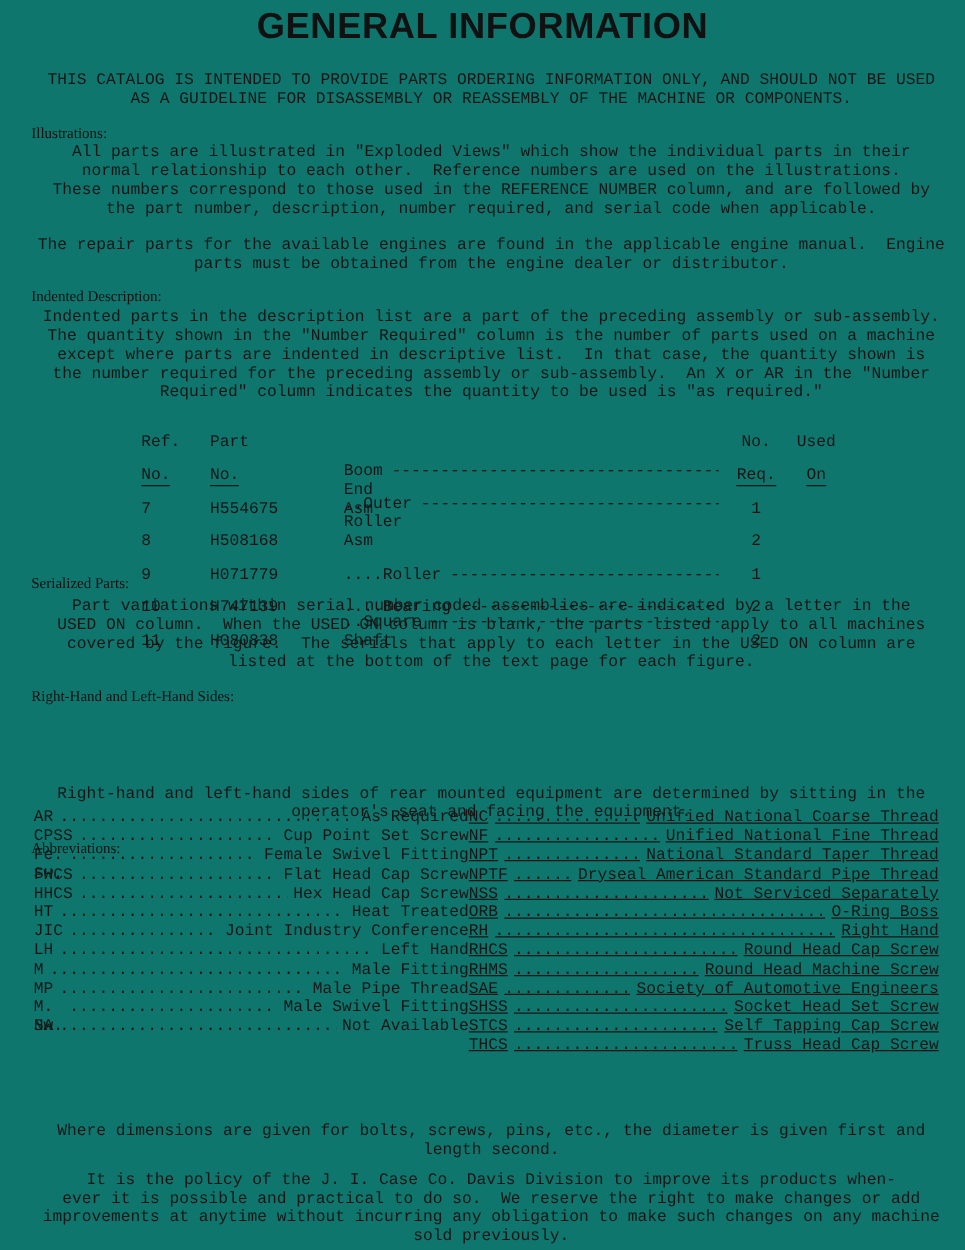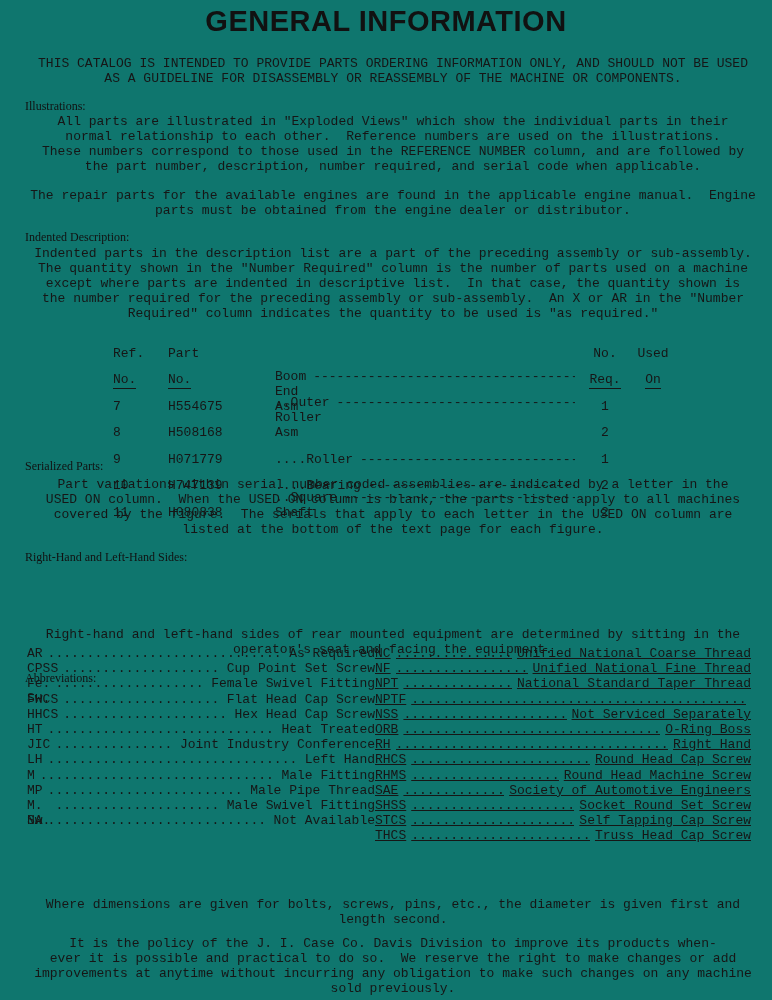--- a/index.html
+++ b/index.html
@@ -224,20 +224,21 @@
           <span class="meaning">Unified National Fine Thread</span>
         </div>
       <div class="abbr-row">
           <span class="abbr">NPT</span>
           <span class="leader">........................................................................................................................</span>
           <span class="meaning">National Standard Taper Thread</span>
         </div>
       <div class="abbr-row">
           <span class="abbr">NPTF</span>
           <span class="leader">........................................................................................................................</span>
+          <span class="meaning">Dryseal American Standard Pipe Thread</span>
         </div>
       <div class="abbr-row">
           <span class="abbr">NSS</span>
           <span class="leader">........................................................................................................................</span>
           <span class="meaning">Not Serviced Separately</span>
         </div>
       <div class="abbr-row">
           <span class="abbr">ORB</span>
           <span class="leader">........................................................................................................................</span>
           <span class="meaning">O-Ring Boss</span>
@@ -258,21 +259,21 @@
           <span class="meaning">Round Head Machine Screw</span>
         </div>
       <div class="abbr-row">
           <span class="abbr">SAE</span>
           <span class="leader">........................................................................................................................</span>
           <span class="meaning">Society of Automotive Engineers</span>
         </div>
       <div class="abbr-row">
           <span class="abbr">SHSS</span>
           <span class="leader">........................................................................................................................</span>
-          <span class="meaning">Socket Round Set Screw</span>
+          <span class="meaning">Socket Head Set Screw</span>
         </div>
       <div class="abbr-row">
           <span class="abbr">STCS</span>
           <span class="leader">........................................................................................................................</span>
           <span class="meaning">Self Tapping Cap Screw</span>
         </div>
       <div class="abbr-row">
           <span class="abbr">THCS</span>
           <span class="leader">........................................................................................................................</span>
           <span class="meaning">Truss Head Cap Screw</span>

